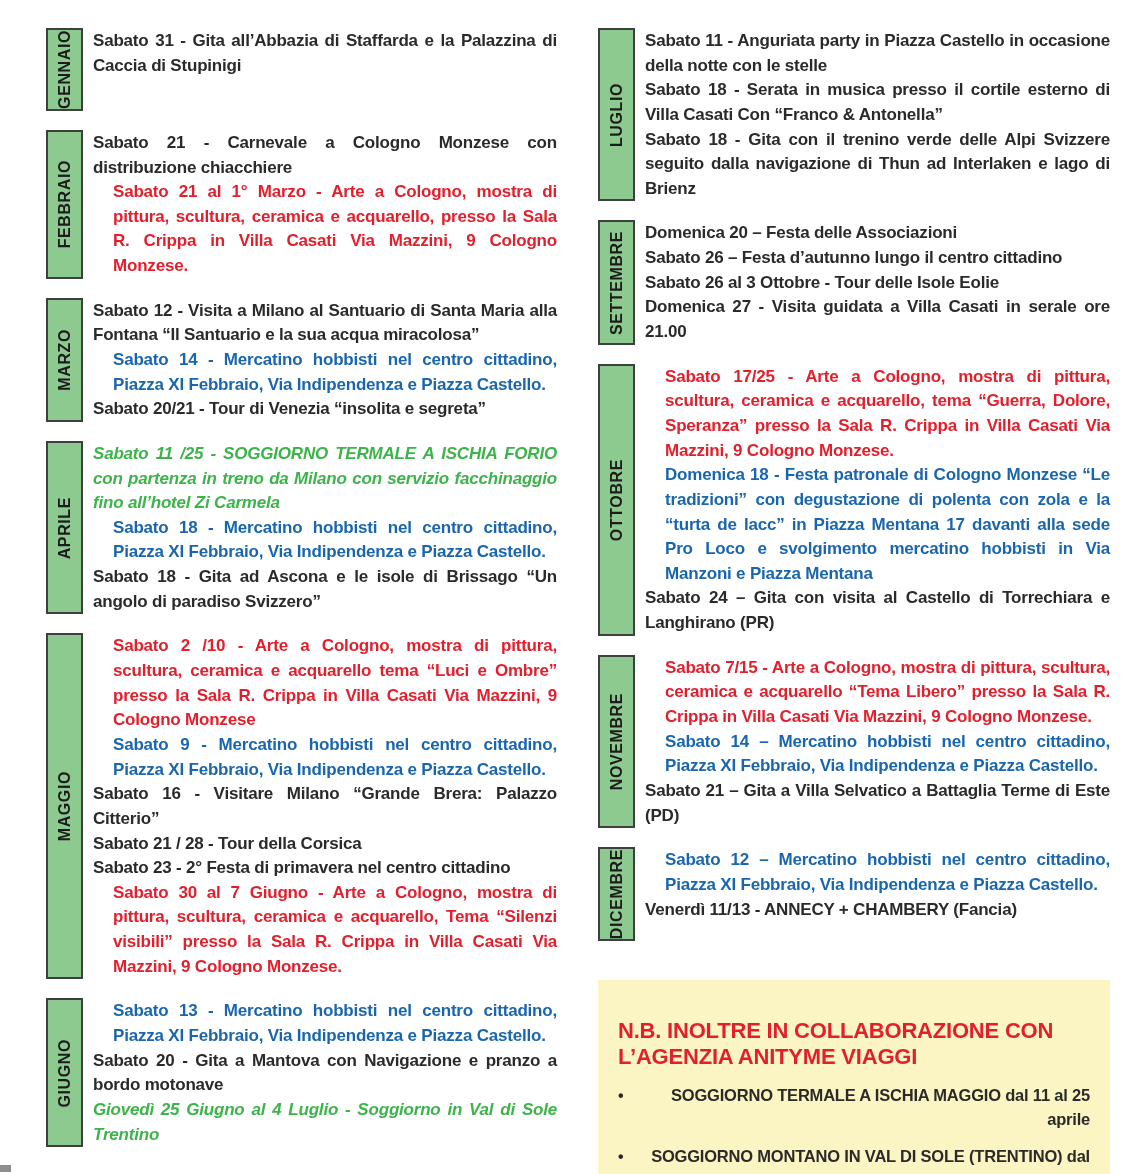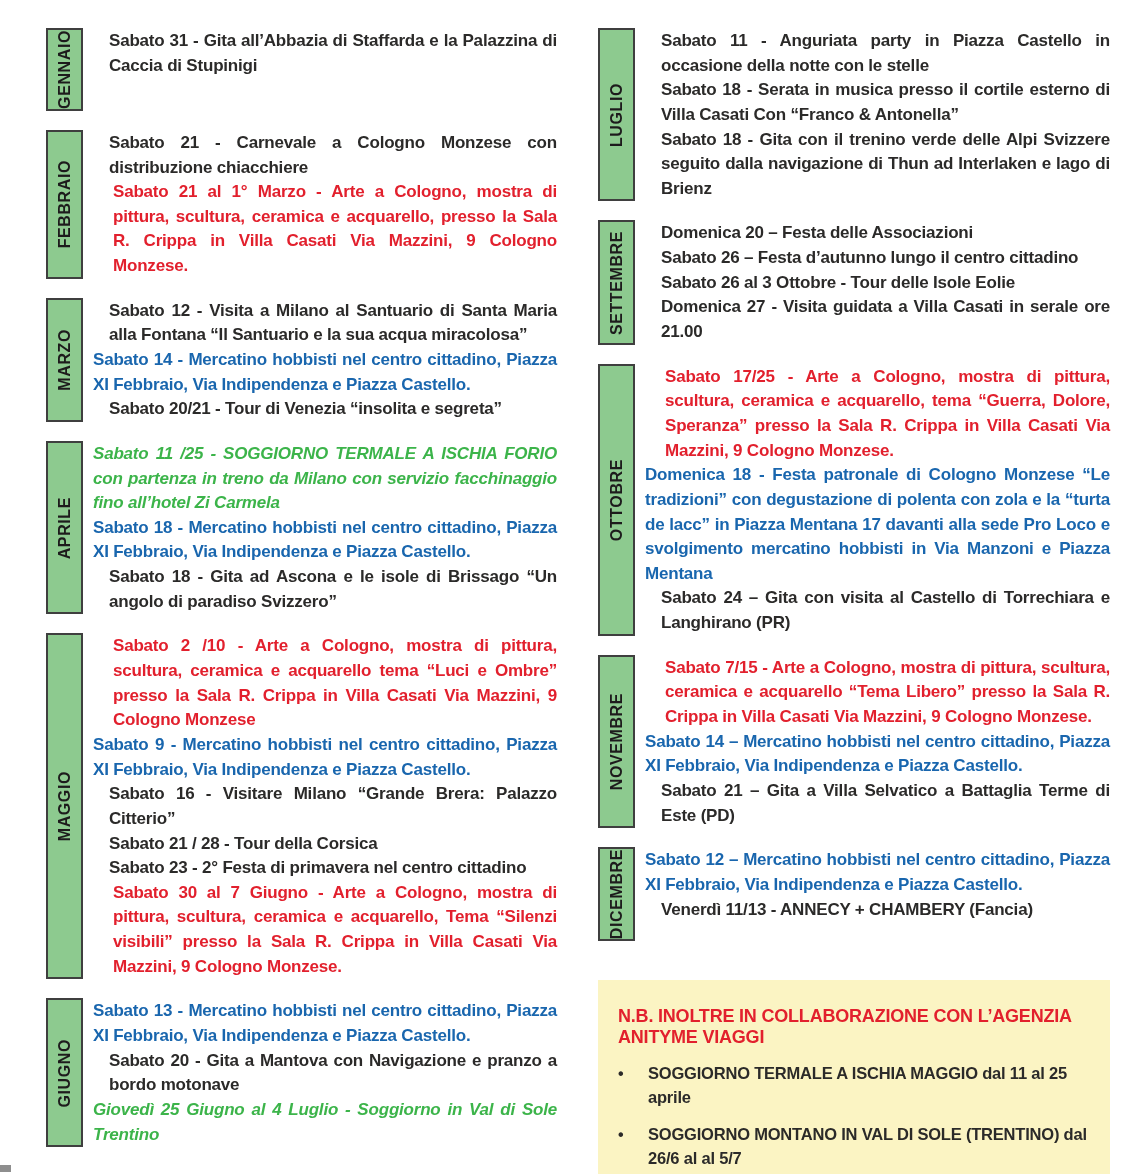--- a/index.html
+++ b/index.html
@@ -49,54 +49,55 @@
   }
   .events{flex:1;min-width:0;padding-top:1px;}
   .event{
     margin:0;
     font-weight:bold;
     font-size:17px;
     line-height:1.45;
     letter-spacing:-0.2px;
     text-align:justify;
   }
-  .c-black{color:var(--text-black);margin-left:16px;}
+  .c-black{color:var(--text-black);}
   .c-red{color:var(--text-red);margin-left:20px;}
-  .c-blue{color:var(--text-blue);}
+  .c-blue{color:var(--text-blue);margin-left:20px;}
   .c-green{color:var(--text-green);font-style:italic;}
   .note-box{
     margin-top:20px;
     background:var(--note-bg);
     padding:26px 20px 28px 20px;
     box-sizing:border-box;
     width:512px;
   }
   .note-heading{
-    margin:0 0 14px 0;
+    margin:12px 0 14px 0;
     color:var(--text-red);
     font-weight:bold;
-    font-size:18px;
+    font-size:22px;
     letter-spacing:-0.2px;
   }
   .note-row{display:flex;margin:0 0 13px 0;}
   .note-row:last-child{margin-bottom:0;}
   .bullet{
     flex:0 0 30px;
     color:var(--text-black);
     font-weight:bold;
     font-size:16px;
     line-height:1.45;
   }
   .note-text{
     flex:1;
     color:var(--text-black);
     font-weight:bold;
     font-size:16.5px;
     line-height:1.45;
     letter-spacing:-0.2px;
+    text-align:right;
   }
   .corner-mark{
     position:absolute;
     left:0;bottom:2px;
     width:11px;height:7px;
     background:#8e8e8e;
   }
 </style>
 </head>
 <body>

